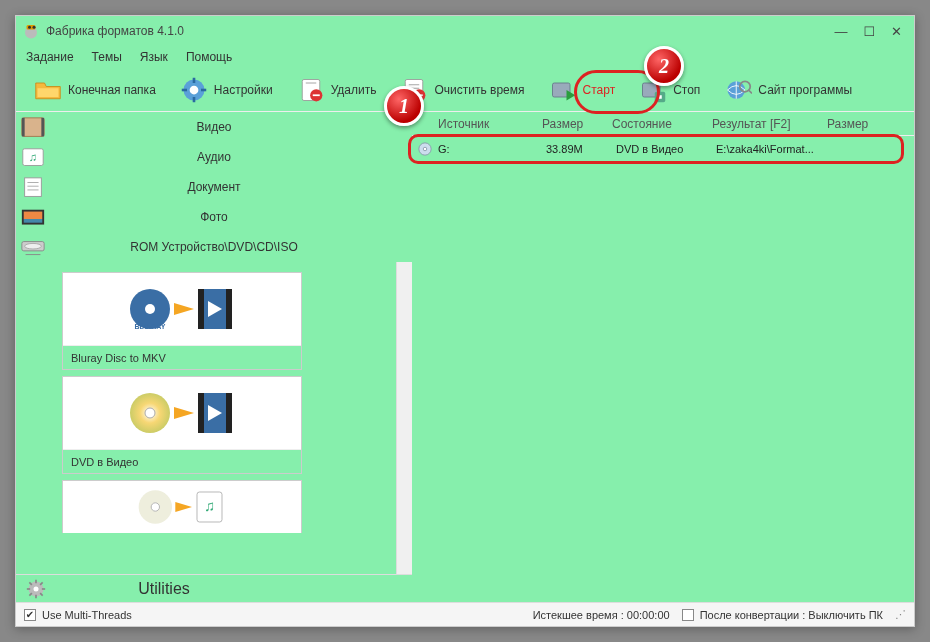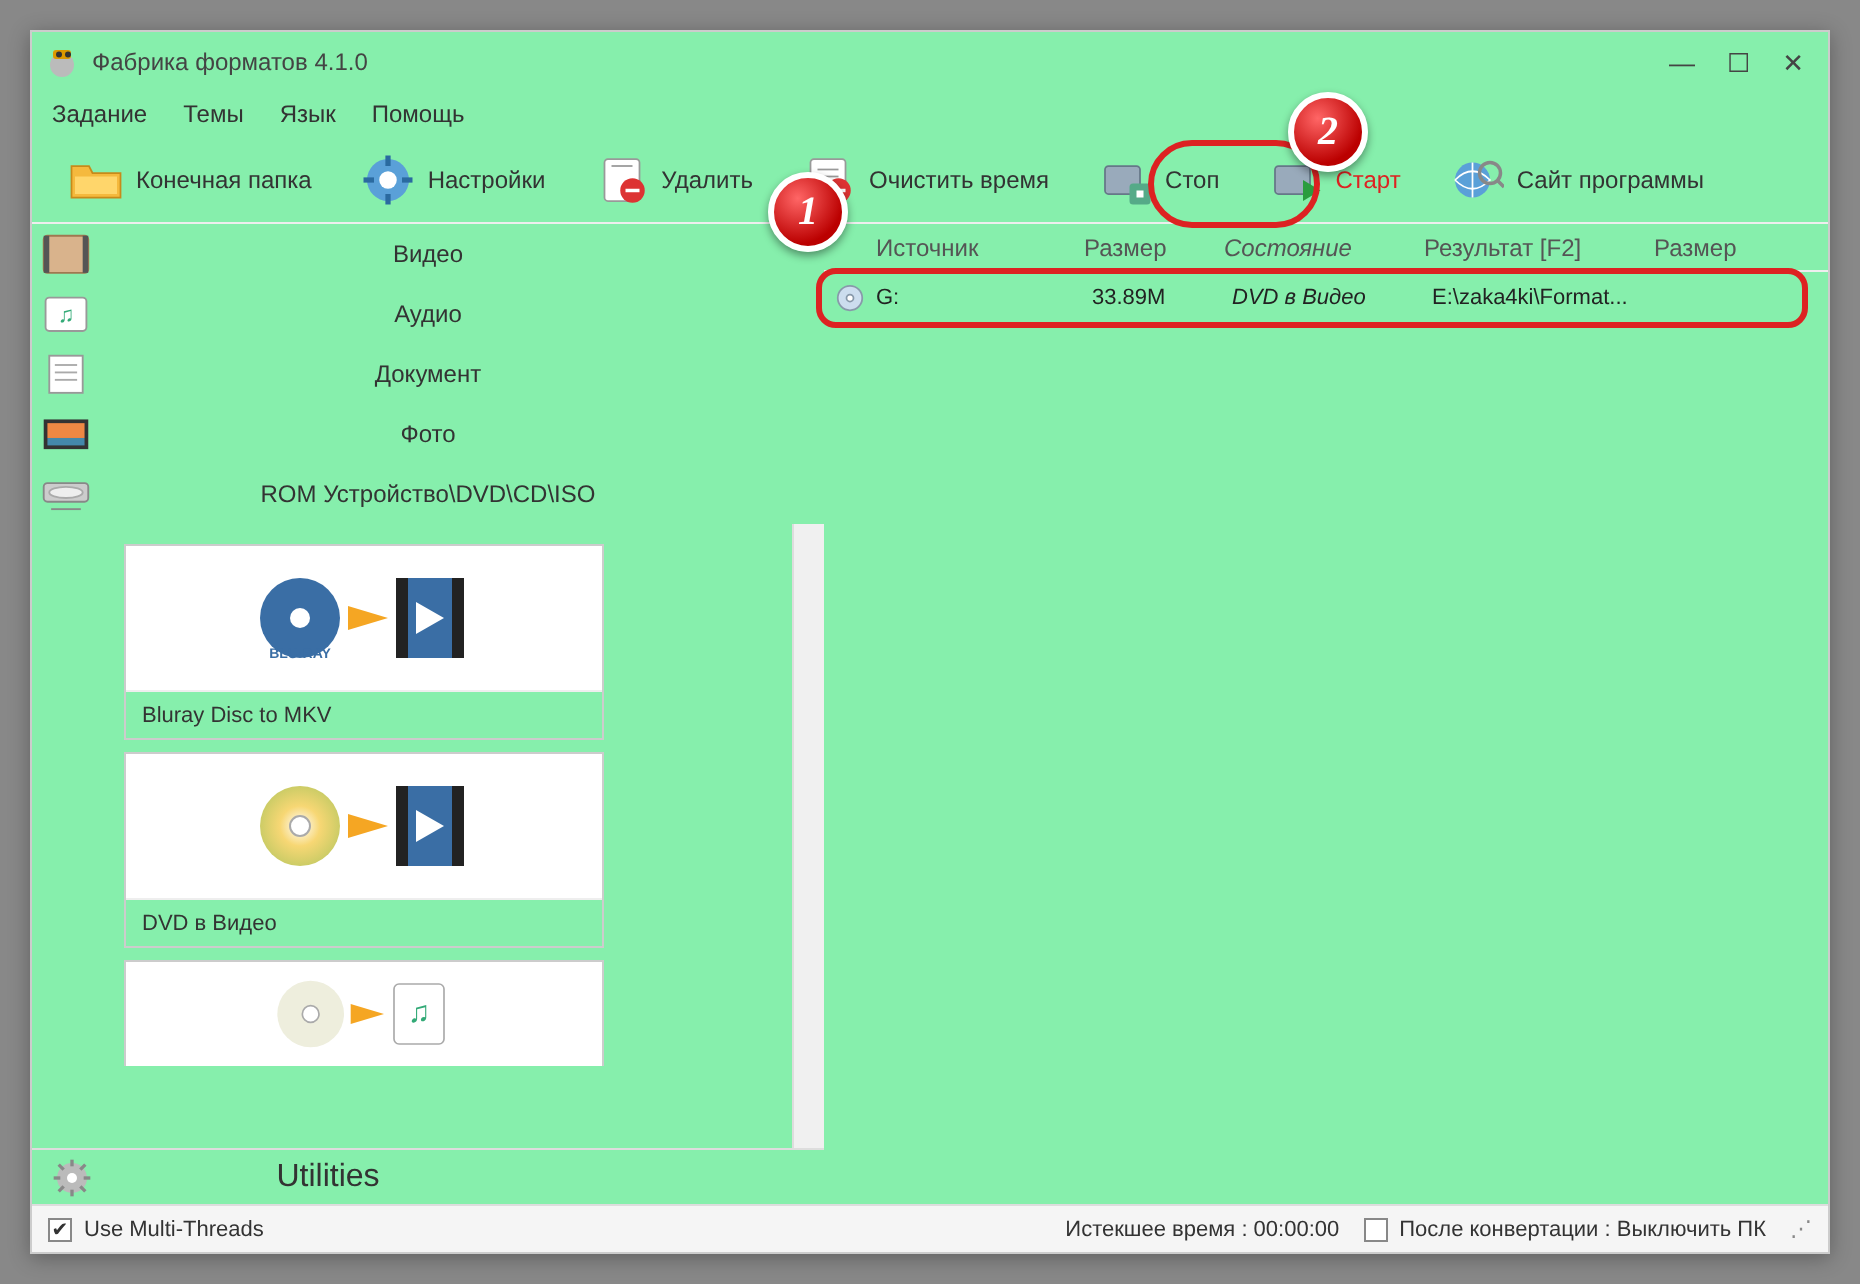--- a/index.html
+++ b/index.html
@@ -24,21 +24,21 @@
 .preset { border: 1px solid #ccc; margin: 6px 0; width: 240px; }
 .preset .thumb { height: 72px; display: flex; align-items: center; justify-content: center; background: #fff; }
 .preset .caption { height: 24px; display: flex; align-items: center; padding: 0 8px; font-size: 11px; color: #333; border-top: 1px solid #eee; }
 .utilbar { height: 28px; border-top: 1px solid #ddd; display: flex; align-items: center; padding: 0 10px; }
 .utilbar .gear { width: 20px; height: 20px; margin-right: 20px; }
 .utilbar .util-label { flex: 1; text-align: center; font-size: 16px; color: #333; padding-right: 140px; }
 .main { flex: 1; display: flex; flex-direction: column; position: relative; }
 .list-head { height: 24px; display: flex; align-items: center; font-size: 12px; color: #555; border-bottom: 1px solid #eee; }
 .col-src { width: 130px; padding-left: 26px; }
 .col-size { width: 70px; }
-.col-state { width: 100px; font-style: italic; }
+.col-state { width: 100px; }
 .col-res { width: 115px; }
 .col-rsize { flex: 1; }
 .list-row { height: 26px; display: flex; align-items: center; font-size: 11px; color: #222; }
 .list-row .disc-ico { width: 14px; height: 14px; margin: 0 6px; }
 .statusbar { height: 24px; background: #f5f5f5; border-top: 1px solid #ddd; display: flex; align-items: center; padding: 0 8px; font-size: 11px; color: #333; gap: 6px; }
 .statusbar .spacer { flex: 1; }
 .chk { width: 12px; height: 12px; border: 1px solid #888; display: inline-flex; align-items: center; justify-content: center; font-size: 10px; background: #fff; }
 .highlight-start { position: absolute; border: 3px solid #d22; border-radius: 22px; width: 86px; height: 44px; left: 558px; top: 54px; pointer-events: none; }
 .highlight-row { position: absolute; border: 3px solid #d22; border-radius: 10px; left: 392px; right: 10px; top: 118px; height: 30px; pointer-events: none; }
 .badge { position: absolute; width: 40px; height: 40px; border-radius: 50%; background: radial-gradient(circle at 35% 30%, #f66, #b00 70%); border: 3px solid #fff; box-shadow: 0 2px 4px rgba(0,0,0,.4); display: flex; align-items: center; justify-content: center; color: #fff; font-weight: bold; font-size: 20px; font-style: italic; font-family: Georgia, serif; }
@@ -125,34 +125,34 @@
             <circle cx="22" cy="22" r="7" fill="#d33"></circle>
             <line x1="18" y1="22" x2="26" y2="22" stroke="#fff" stroke-width="2"></line>
           </svg>
         </span>
       <span>Очистить время</span>
     </div>
     <div class="tool-btn">
       <span class="ico">
           <svg viewBox="0 0 32 32">
             <rect x="4" y="8" width="20" height="16" rx="2" fill="#9ab" stroke="#678"></rect>
+            <polygon points="20,16 30,22 20,28" fill="#2a9d3e"></polygon>
+          </svg>
+        </span>
+      <span style="color:#d22;">Старт</span>
+    </div>
+    <div class="tool-btn">
+      <span class="ico">
+          <svg viewBox="0 0 32 32">
+            <rect x="4" y="8" width="20" height="16" rx="2" fill="#9ab" stroke="#678"></rect>
             <rect x="18" y="18" width="12" height="12" rx="2" fill="#5a8"></rect>
             <rect x="22" y="22" width="4" height="4" fill="#fff"></rect>
           </svg>
         </span>
       <span>Стоп</span>
-    </div>
-    <div class="tool-btn">
-      <span class="ico">
-          <svg viewBox="0 0 32 32">
-            <rect x="4" y="8" width="20" height="16" rx="2" fill="#9ab" stroke="#678"></rect>
-            <polygon points="20,16 30,22 20,28" fill="#2a9d3e"></polygon>
-          </svg>
-        </span>
-      <span style="color:#d22;">Старт</span>
     </div>
     <div class="tool-btn">
       <span class="ico">
           <svg viewBox="0 0 32 32">
             <circle cx="14" cy="16" r="10" fill="#5aa0d8"></circle>
             <path d="M4 16 Q14 6 24 16 Q14 26 4 16" fill="none" stroke="#fff"></path>
             <line x1="14" y1="6" x2="14" y2="26" stroke="#fff"></line>
             <circle cx="24" cy="12" r="6" fill="none" stroke="#888" stroke-width="2"></circle>
             <line x1="28" y1="16" x2="32" y2="20" stroke="#888" stroke-width="2"></line>
           </svg>

